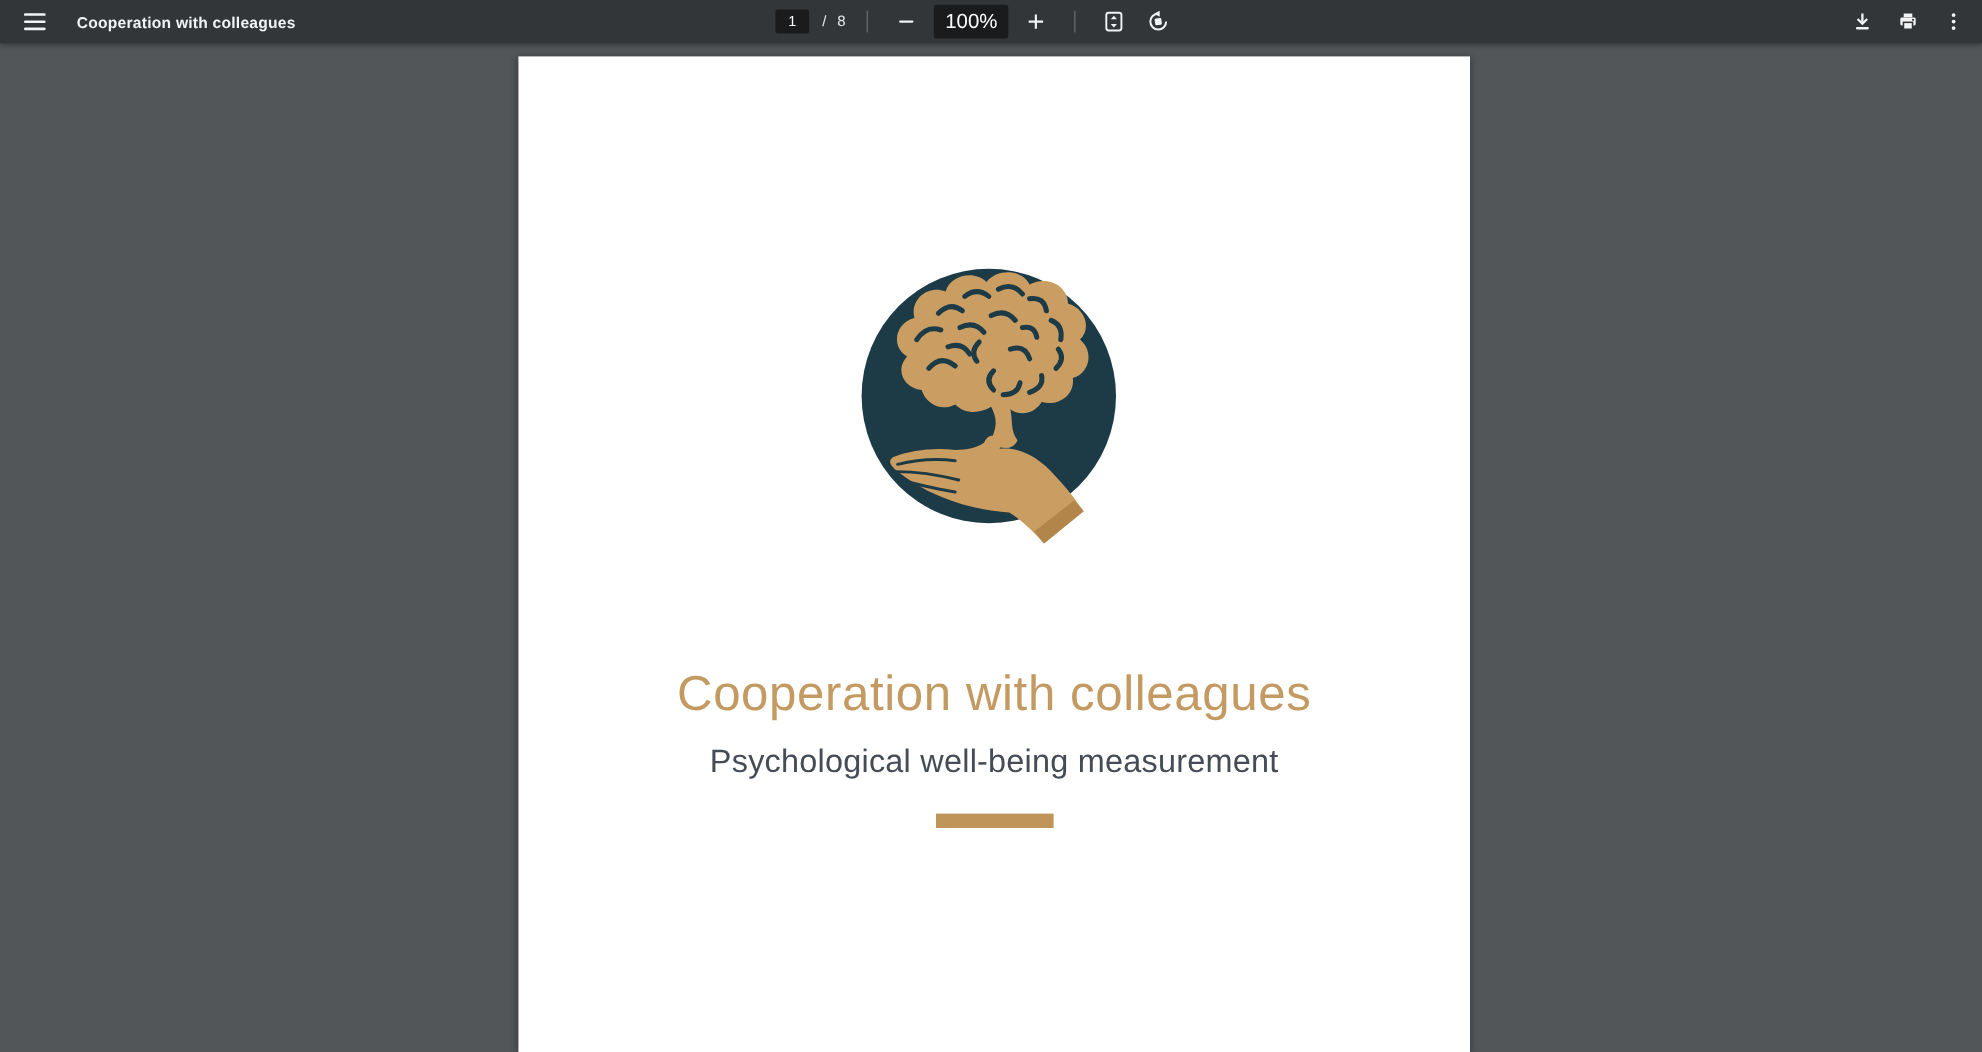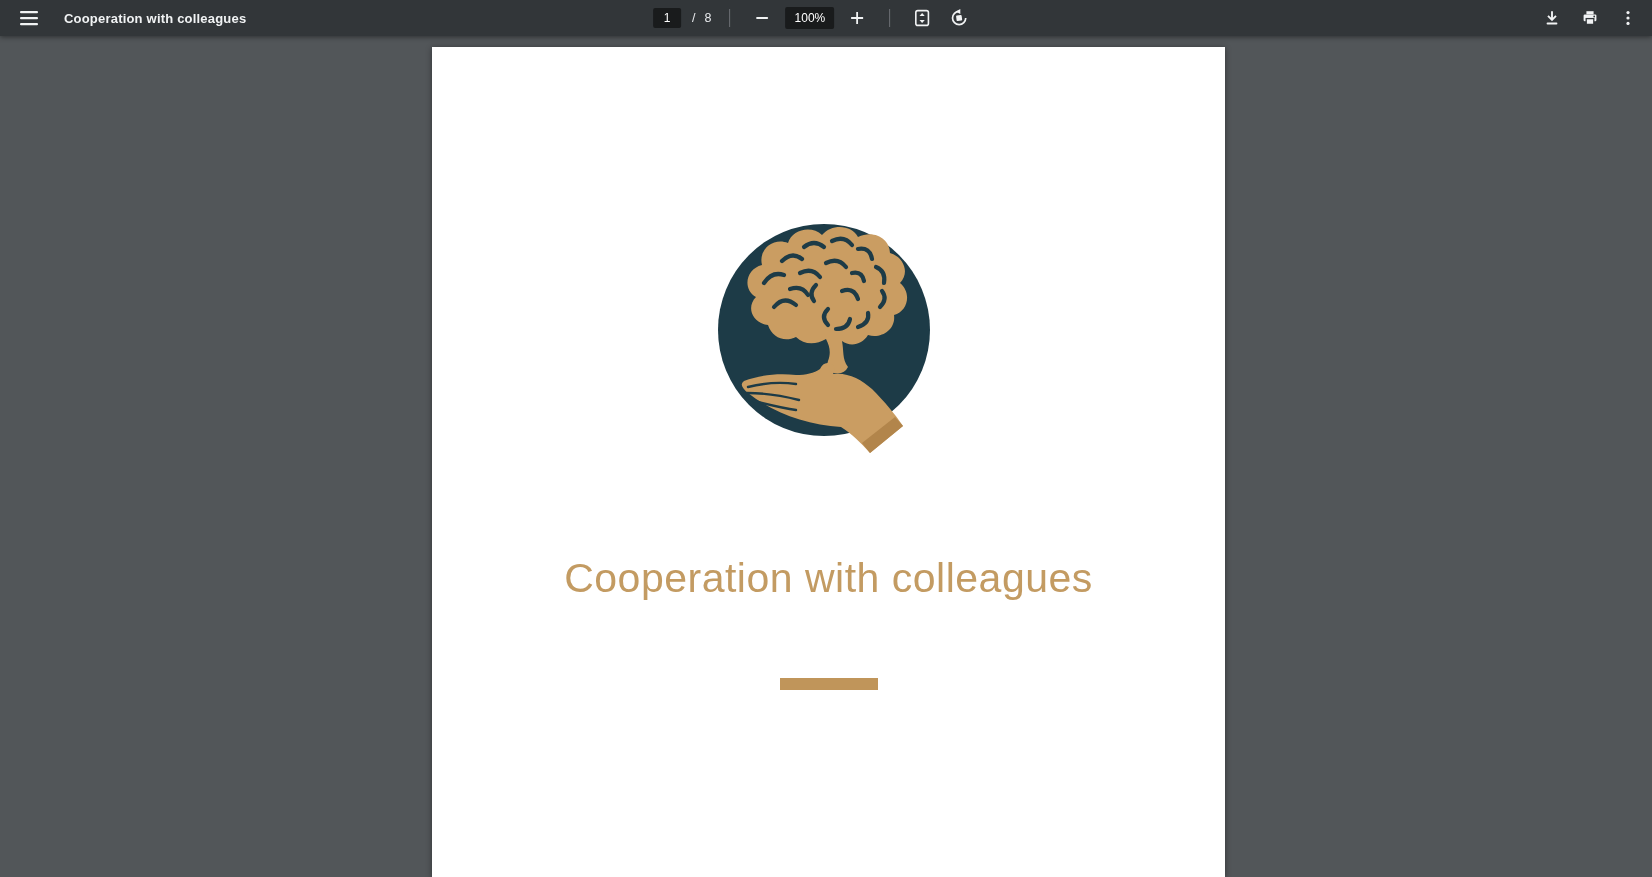--- a/index.html
+++ b/index.html
@@ -41,21 +41,21 @@
   }
   .icon-btn svg{display:block}
   .page-input{
     width:28px;height:20px;background:#191b1c;border:none;border-radius:2px;
     color:#fff;font-size:12px;text-align:center;outline:none;
     font-family:"Liberation Sans", sans-serif;
   }
   .page-label{color:#e8eaed;font-size:12.5px}
   .page-sep-txt{color:#e8eaed;font-size:12.5px;margin-left:2px}
   .zoom-box{
-    background:#191b1c;border-radius:2px;color:#fff;font-size:12px;
+    background:#191b1c;border-radius:2px;color:#fff;font-size:17px;
     padding:4px 9px;min-width:40px;text-align:center;cursor:default;
   }
   .vsep{width:1px;height:18px;background:#6b6f73;margin:0 9px;flex:0 0 auto}
   
   .viewer{position:absolute;top:36px;left:0;right:0;bottom:0;}
   .pdf-page{
     position:absolute;left:432px;top:11px;width:793px;height:830px;background:#fff;
     box-shadow:0 1px 6px rgba(0,0,0,.4);
   }
   .logo{position:absolute;left:272px;top:168px;width:240px;height:250px}
@@ -189,15 +189,16 @@
         <path fill="#b2854b" d="M199,211 L166,238 L158,228 L191,202 Z"></path>
         <g fill="none" stroke="var(--teal)" stroke-width="2.4" stroke-linecap="round">
           <path d="M44,172 c16,-4 34,-5 48,-3"></path>
           <path d="M43,178 c18,0 36,3 52,7"></path>
           <path d="M46,185 c16,4 32,8 46,10"></path>
         </g>
       </g>
     </svg>
 
     <div class="doc-title">Cooperation with colleagues</div>
+    <div class="doc-subtitle">Psychological well-being measurement</div>
     <div class="accent-bar"></div>
   </div>
 </div>
 
 </body></html>

